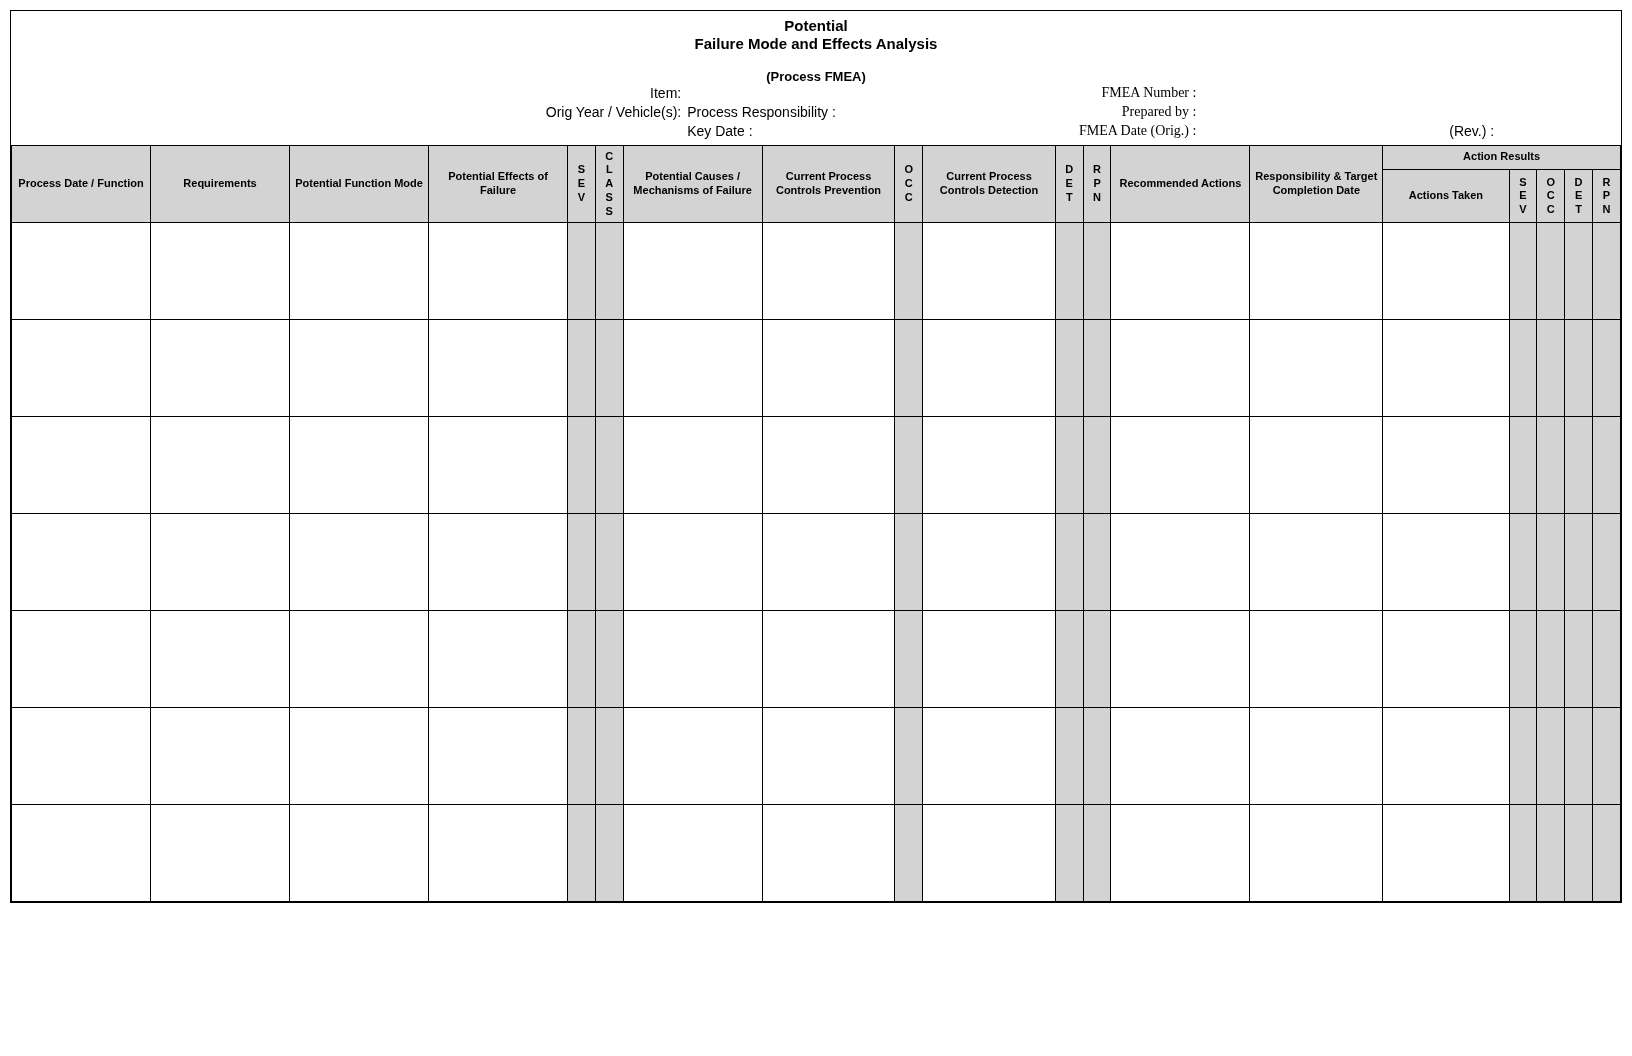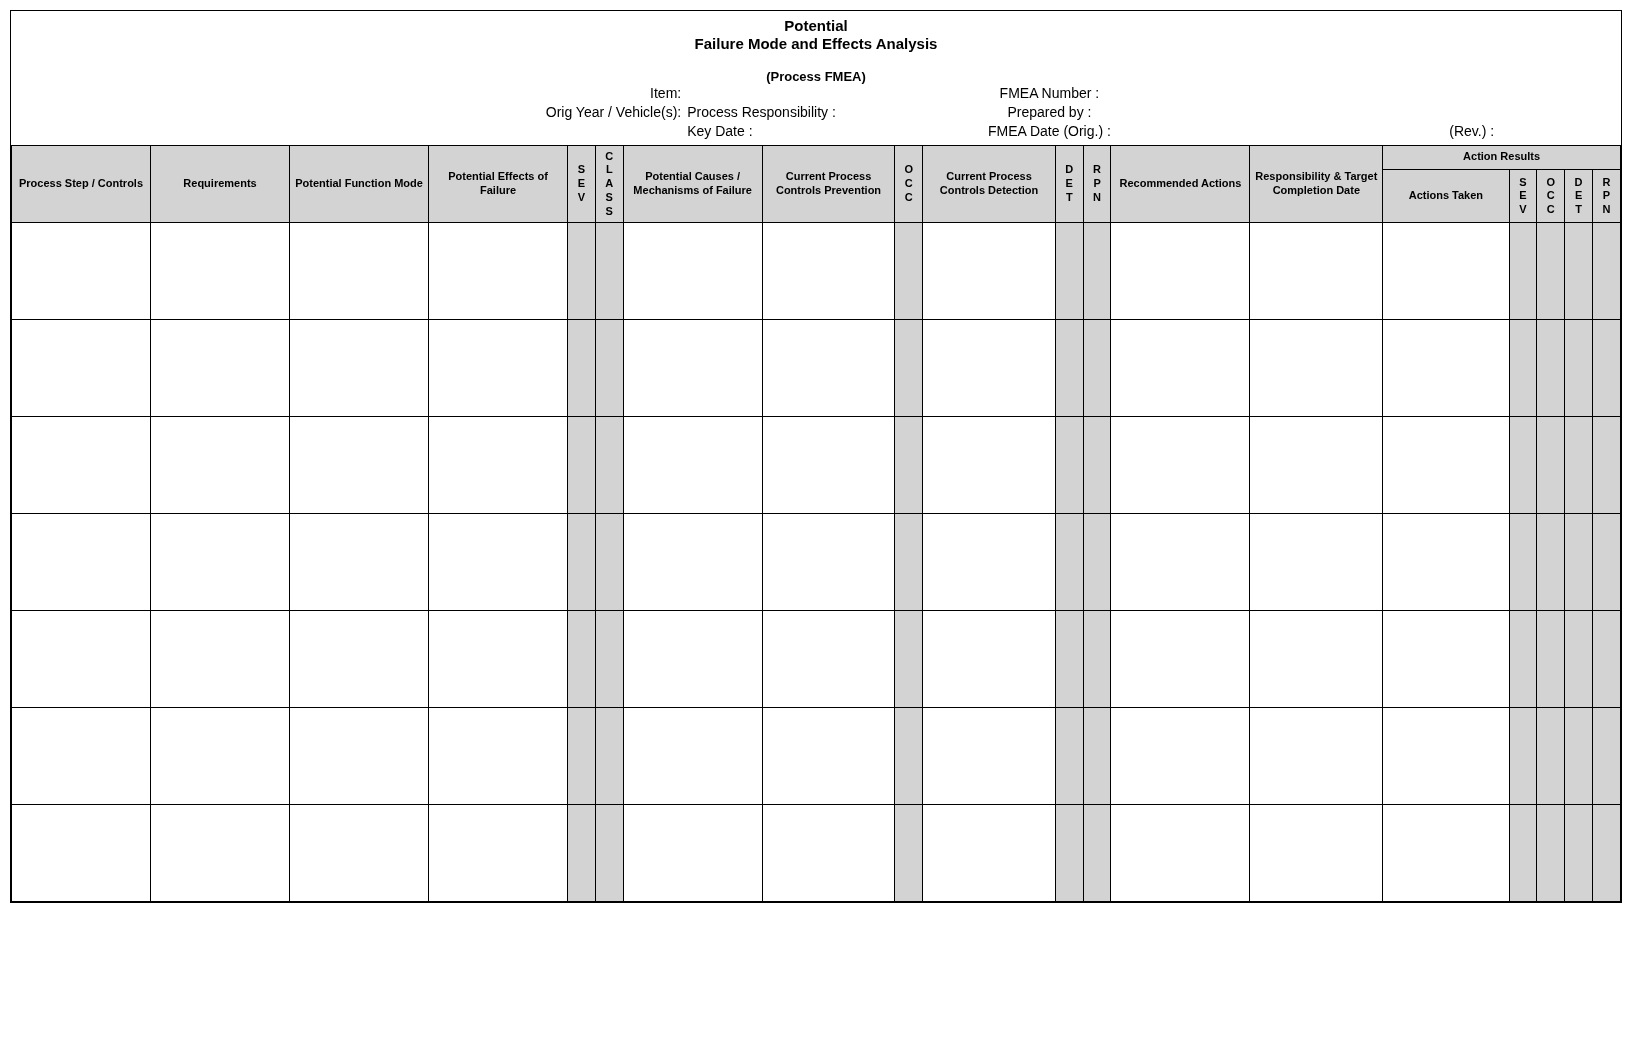--- a/index.html
+++ b/index.html
@@ -103,21 +103,21 @@
   <div class="meta-row">
     <div class="meta-col-left">
       <div class="meta-line">Item:</div>
       <div class="meta-line">Orig Year / Vehicle(s):</div>
     </div>
     <div style="flex:1;padding-right:6px;">
       <div class="meta-line">&nbsp;</div>
       <div class="meta-line">Process Responsibility :</div>
       <div class="meta-line">Key Date :</div>
     </div>
-    <div style="width:300px;text-align:center;padding-right:6px;">
+    <div style="width:300px;text-align:right;padding-right:6px;font-family:Liberation Serif, serif;">
       <div class="meta-line">FMEA Number :</div>
       <div class="meta-line">Prepared by :</div>
       <div class="meta-line">FMEA Date (Orig.) :</div>
     </div>
     <div class="meta-col-right">
       <div class="meta-line">&nbsp;</div>
       <div class="meta-line">&nbsp;</div>
       <div class="meta-line">(Rev.) :</div>
     </div>
   </div>
@@ -139,21 +139,21 @@
         <col class="c-recommended">
       <col class="c-responsibility">
         <col class="c-actionstaken">
         <col class="c-sev2">
         <col class="c-occ2">
       <col class="c-det2">
         <col class="c-rpn2">
     </colgroup>
     <thead>
       <tr>
-        <th rowspan="2">Process Step / Controls</th>
+        <th rowspan="2">Process Date / Function</th>
         <th rowspan="2">Requirements</th>
         <th rowspan="2">Potential Function Mode</th>
         <th rowspan="2">Potential Effects of Failure</th>
         <th rowspan="2" class="narrow stack">
             <span>
               <span>S</span>
               <span>E</span>
               <span>V</span>
             </span>
           </th>

